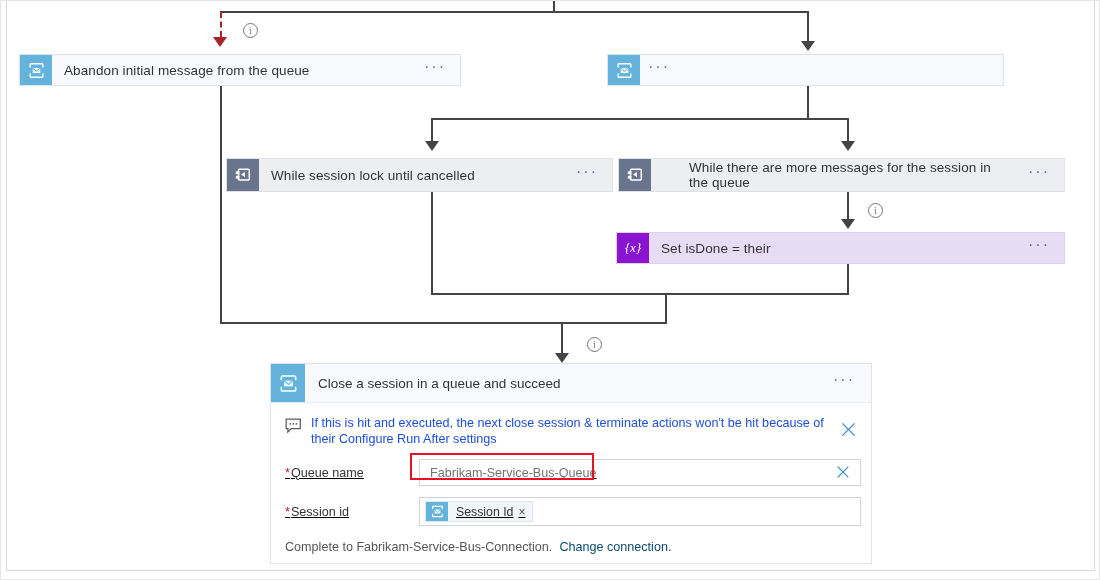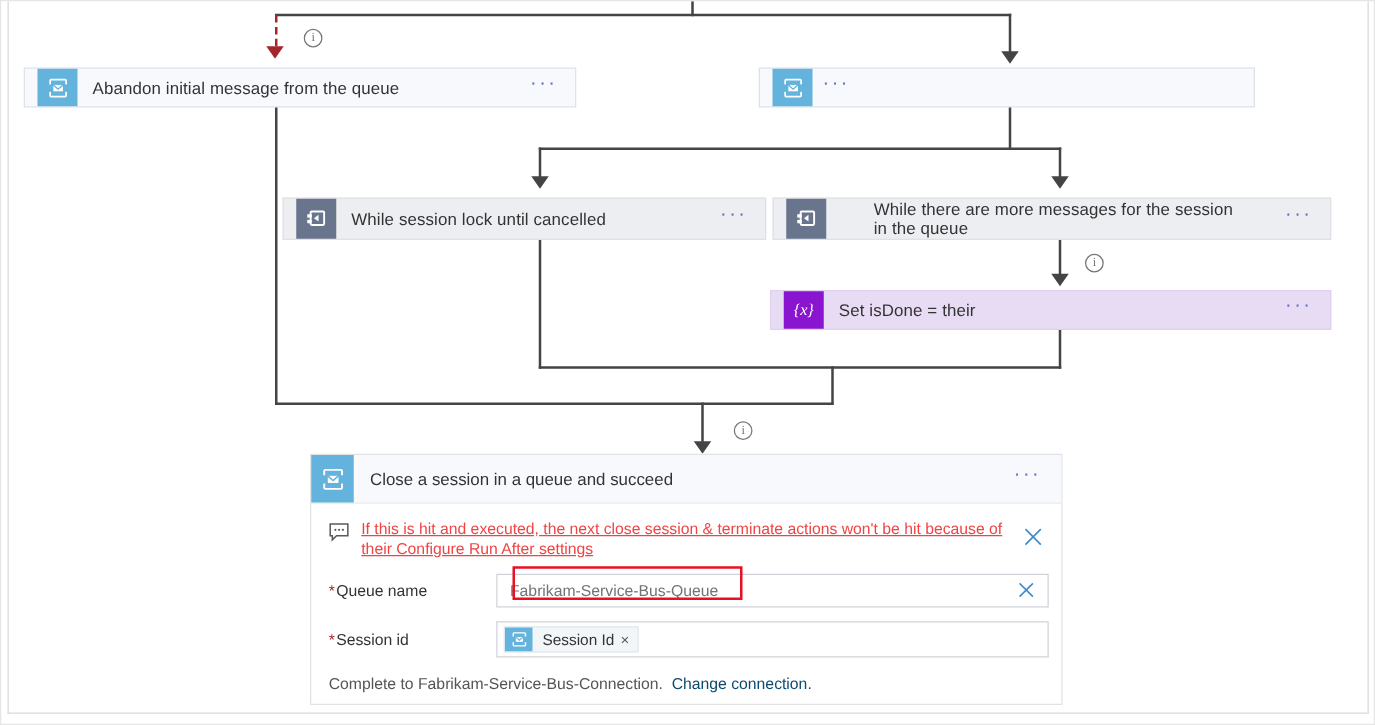--- a/index.html
+++ b/index.html
@@ -34,57 +34,57 @@
   .info-icon{
     position:absolute;width:15px;height:15px;border-radius:50%;
     border:1px solid #767676;color:#767676;
     font-size:10px;line-height:14px;text-align:center;
     font-family:"Liberation Serif","DejaVu Serif",serif;
     background:#ffffff;box-sizing:border-box;
   }
 
   
   .card{position:absolute;display:flex;align-items:stretch;
-        box-sizing:border-box;padding-left:10px;}
+        box-sizing:border-box;}
   .card .icon-box{width:32px;min-width:32px;display:flex;
         align-items:center;justify-content:center;}
   .card .title{flex:1;display:flex;align-items:center;
         padding-left:12px;font-size:13.5px;color:#333333;
         letter-spacing:.1px;}
   .card .ell{display:flex;align-items:center;padding:0 14px 6px 8px;
         color:#5b6cc4;font-size:16px;letter-spacing:2px;line-height:8px;}
 
   .card.sb{background:#f7f9fc;border:1px solid #dfe3e8;height:32px;}
   .card.sb .icon-box{background:#63b3dd;}
   .card.loop{background:#eceef1;border:1px solid #dfe1e5;height:34px;}
   .card.loop .icon-box{background:#69758c;}
   .card.var{background:#e8dcf5;border:1px solid #ded0ee;height:32px;}
   .card.var .icon-box{background:#8a15d1;}
 
   
-  #panel{position:absolute;left:247px;top:362px;width:602px;height:201px;
+  #panel{position:absolute;left:269px;top:362px;width:602px;height:201px;
      background:#ffffff;border:1px solid #dfe3e8;box-sizing:border-box;}
   #panel-header{display:flex;align-items:stretch;height:38px;
      background:#f7f9fc;border-bottom:1px solid #e8ecf0;}
   #panel-header .icon-box{width:34px;min-width:34px;background:#63b3dd;
      display:flex;align-items:center;justify-content:center;}
   #panel-header .title{flex:1;display:flex;align-items:center;
      padding-left:13px;font-size:13.5px;color:#333;}
   #panel-header .ell{display:flex;align-items:center;padding:0 16px 7px 0;
      color:#5b6cc4;font-size:16px;letter-spacing:2px;line-height:8px;}
 
   #note-row{display:flex;align-items:flex-start;padding:12px 10px 6px 14px;}
   #note-row .note-icon{width:22px;min-width:22px;padding-top:3px;}
-  #note-row .note-text{flex:1;font-size:12.6px;color:#ef4444;line-height:16px;
-     padding-left:4px;padding-right:6px;text-decoration:underline;}
+  #note-row .note-text{flex:1;font-size:12.6px;color:#1d4ed8;line-height:16px;
+     padding-left:4px;padding-right:6px;}
   #note-row .note-close{width:26px;min-width:26px;display:flex;
      align-items:center;justify-content:center;padding-top:6px;}
 
   .field-row{display:flex;align-items:center;padding:0 10px 0 14px;
-     margin-top:6px;}
+     margin-top:6px;text-decoration:underline;}
   .field-row .flabel{width:134px;min-width:134px;font-size:12.6px;color:#333;}
   .field-row .flabel .req{color:#a4262c;margin-right:1px;}
   .field-row .fbox{flex:1;height:27px;border:1px solid #cfd4da;
      background:#fff;display:flex;align-items:center;position:relative;
      box-sizing:border-box;}
   .field-row .fbox .fval{padding-left:10px;font-size:12.6px;color:#737373;}
   .field-row .fbox .fclose{position:absolute;right:9px;top:4px;}
 
   #queue-highlight{position:absolute;left:409px;top:452px;width:184px;
      height:27px;border:2px solid #e81123;box-sizing:border-box;

